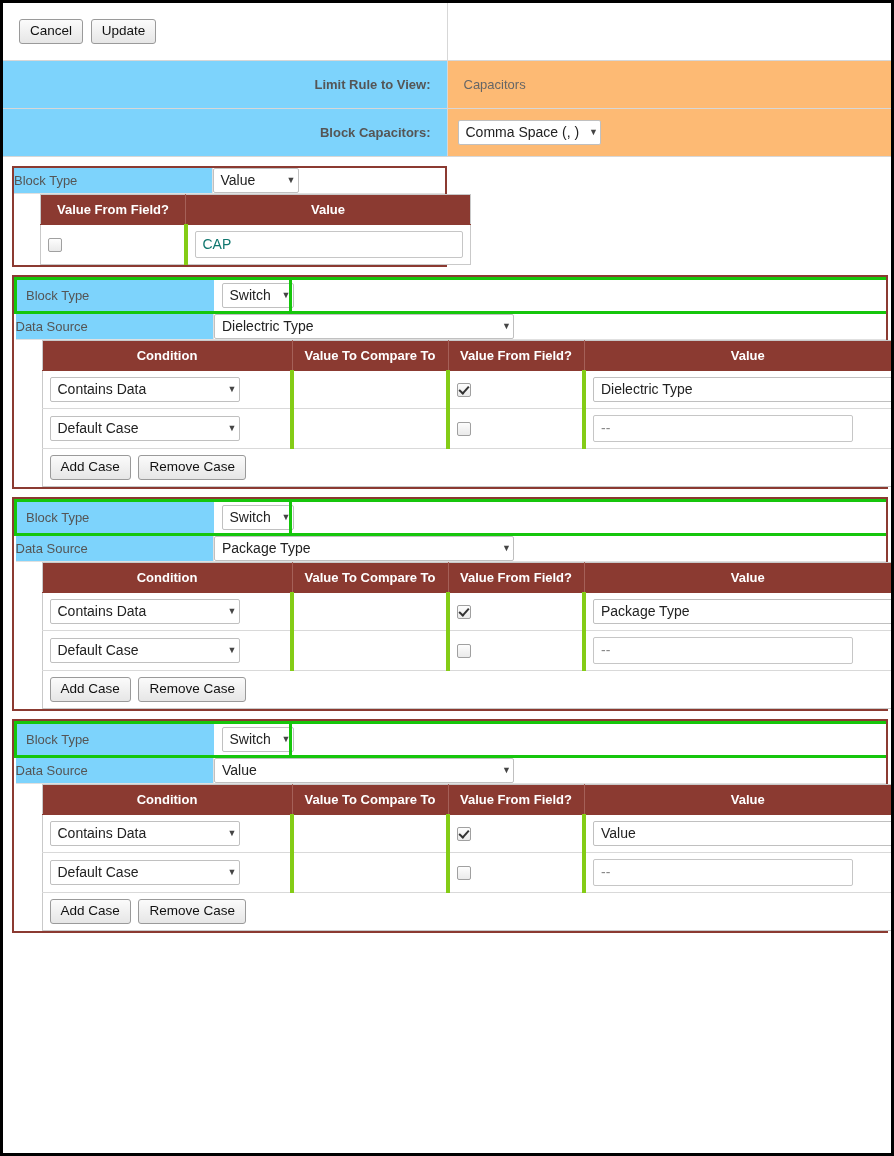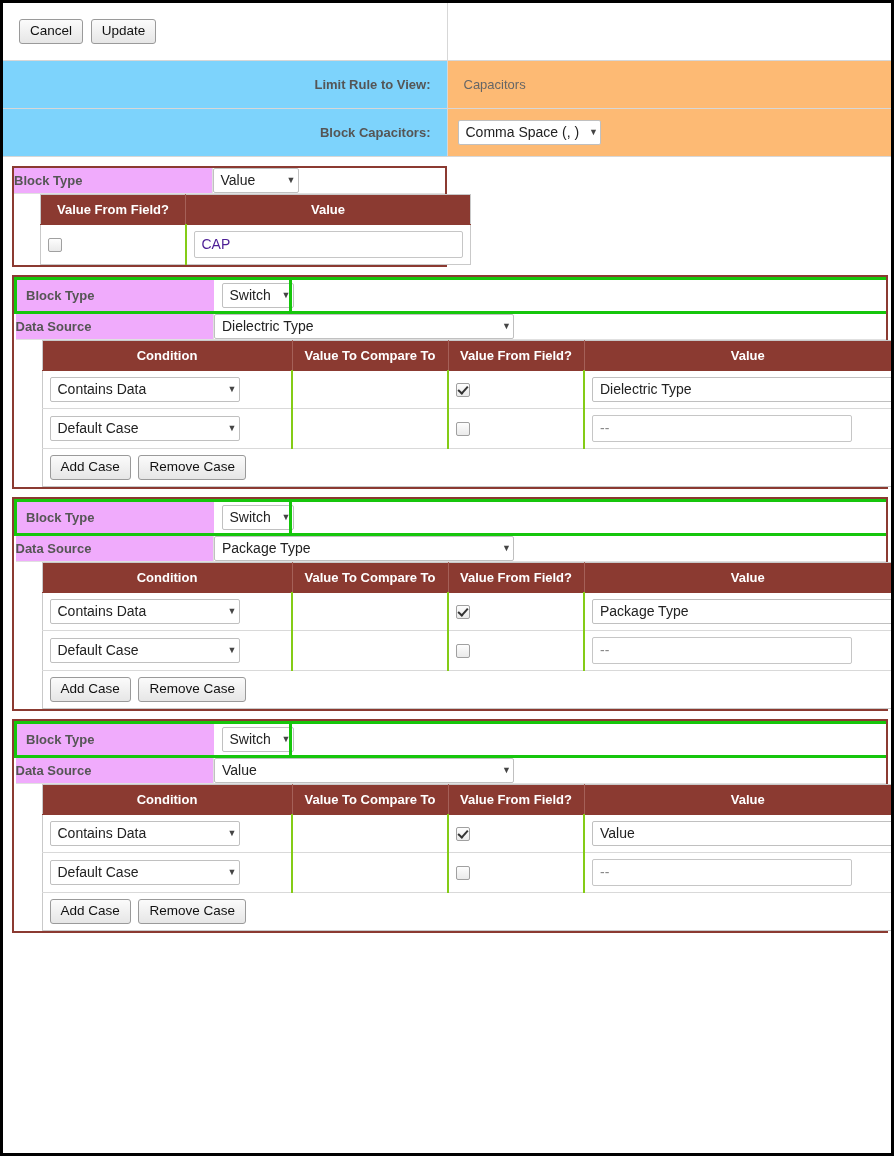--- a/index.html
+++ b/index.html
@@ -96,21 +96,21 @@
     font-size: 9px;
     color: #444444;
     margin-left: 10px;
     flex: 0 0 auto;
   }
   .sel.shrink { display: inline-flex; width: auto; }
   .txt {
     display: block;
     font-family: "Liberation Sans", sans-serif;
     font-size: 14px;
-    color: #4c1d95;
+    color: #0f766e;
     background: #ffffff;
     border: 1px solid #c6c6c6;
     border-radius: 2px;
     padding: 3px 6px 4px 7px;
     line-height: 18px;
     box-sizing: border-box;
     min-height: 26px;
     cursor: text;
   }
   .chk {
@@ -151,22 +151,22 @@
   table.blk {
     border-collapse: collapse;
     width: 100%;
     table-layout: fixed;
   }
   table.blk > tbody > tr > td {
     padding: 0;
     vertical-align: middle;
   }
   td.blk-label {
-    background: #f0abfc;
-    font-weight: bold;
+    background: #7dd3fc;
+    font-weight: normal;
     color: #555555;
     font-size: 13px;
     padding: 9px 0 9px 11px;
     border-right: 1px solid #e0e0e0;
     border-bottom: 1px solid #e0e0e0;
   }
   td.blk-field {
     background: #ffffff;
     padding: 6px 0 6px 8px;
     border-bottom: 1px solid #e0e0e0;
@@ -211,21 +211,21 @@
     font-weight: bold;
     font-size: 13px;
     padding: 7px 4px;
     text-align: center;
     border-right: 1px solid #a56058;
     border-bottom: 1px solid #8b3a31;
   }
   table.grid th:last-child { border-right: none; }
   table.grid td {
     background: #ffffff;
-    border-right: 2px solid #84cc16;
+    border-right: 4px solid #84cc16;
     border-bottom: 1px solid #d9d9d9;
     padding: 6px 7px;
     vertical-align: middle;
   }
   table.grid td:last-child { border-right: none; }
   table.grid tr.lastrow td { border-bottom: none; }
   td.cell-center { text-align: left; padding-left: 10px; }
   td.btncell { padding: 6px 7px 7px 7px; border-radius: 16px; }
   .sel-cond { display: flex; width: 190px; }
   .sel-val  { display: flex; width: 100%; }

